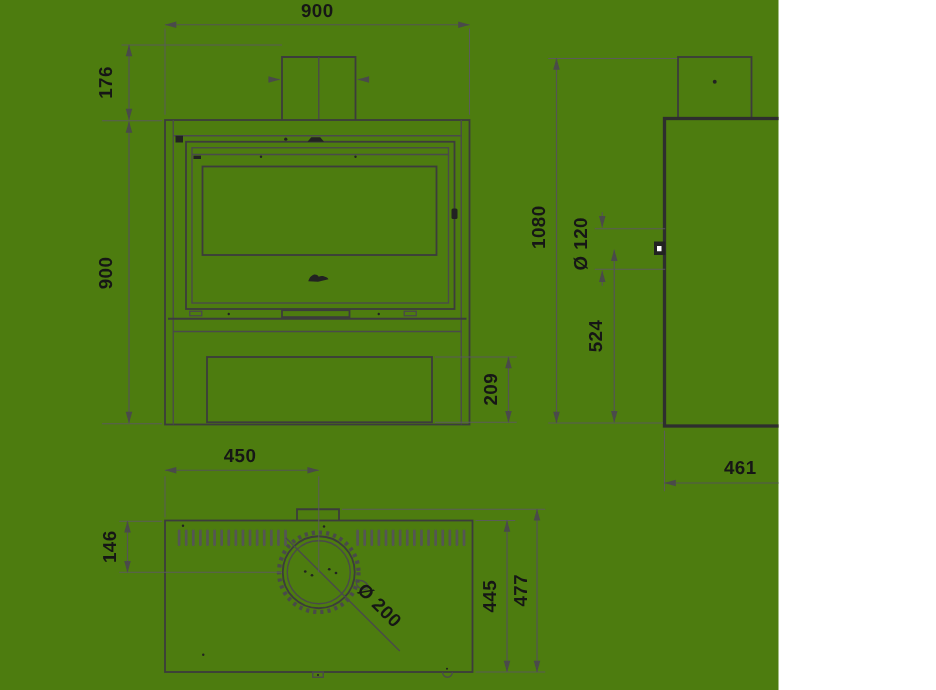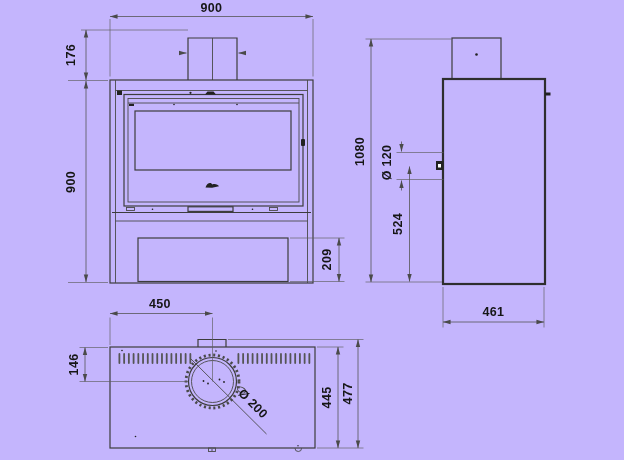--- a/index.html
+++ b/index.html
@@ -1,16 +1,16 @@
 <!DOCTYPE html>
 <html><head>
 <meta charset="utf-8">
 <style>
   html,body{margin:0;padding:0;background:#fff;}
-  .stage{position:relative;width:624px;height:460px;background:#c4b5fd;overflow:hidden;
+  .stage{position:relative;width:519px;height:460px;background:#4d7c0f;overflow:hidden;
          font-family:"Liberation Sans",sans-serif;}
   svg{display:block}
   .dim{font-family:"Liberation Sans",sans-serif;font-size:12.5px;font-weight:bold;
        fill:#161616;letter-spacing:.3px;text-anchor:middle;}
   .geo{stroke:#3c3c3c;fill:none;stroke-width:1.2;}
   .thick{stroke:#2e2e2e;stroke-width:2.2;fill:none;}
   .thin{stroke:#4a4a4a;stroke-width:.9;fill:none;}
   .ext{stroke:#5c5c5c;stroke-width:.65;fill:none;}
   .dln{stroke:#555;stroke-width:.8;fill:none;}
   .blk{fill:#222;stroke:none;}

